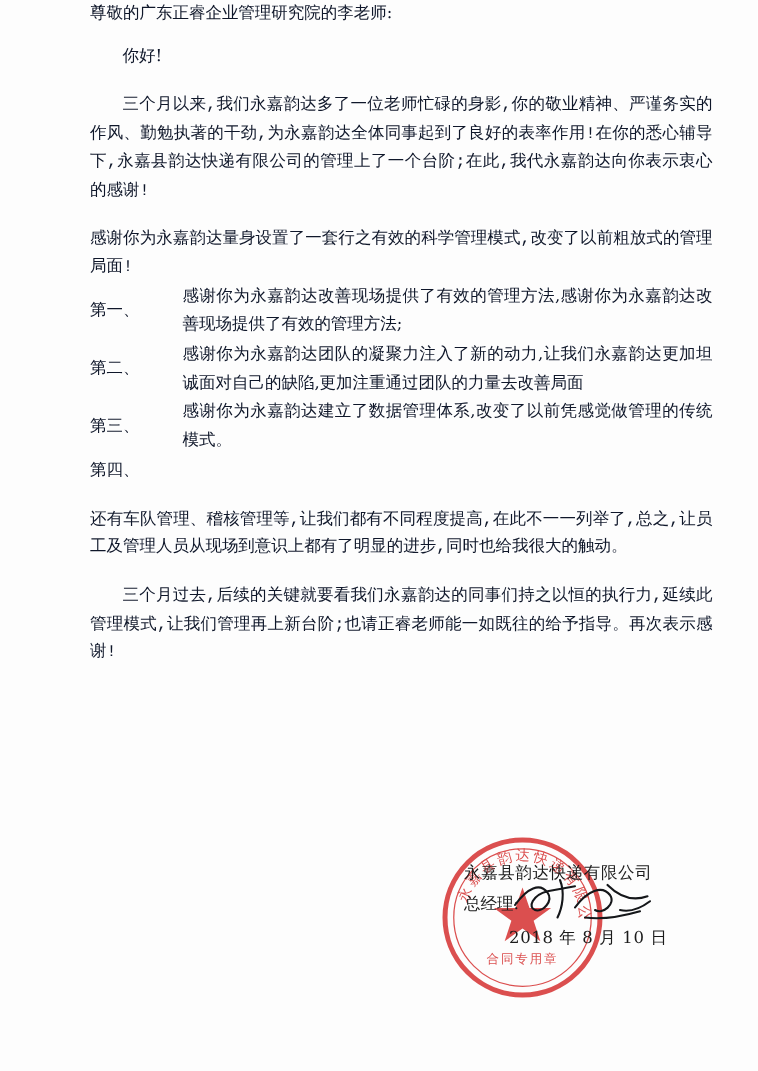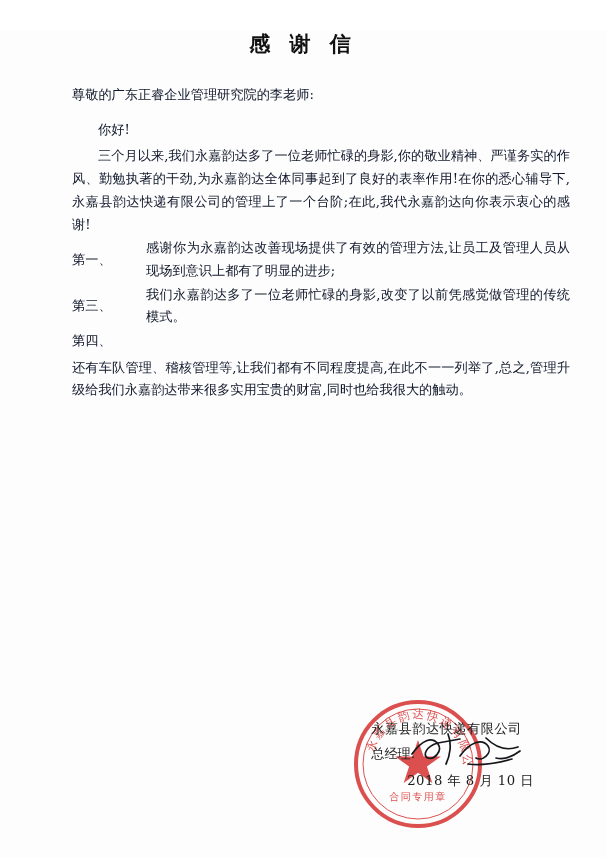--- a/index.html
+++ b/index.html
@@ -41,22 +41,23 @@
     font-family: "DejaVu Serif", "Liberation Serif", serif;
   }
   .salutation {
     margin: 0 0 1px 0;
   }
   .greeting {
     margin: 12px 0 2px 0;
     text-indent: 26px;
   }
   .para {
-    margin: 4px 0 1px 0;
+    margin: 16px 0 1px 0;
     text-align: justify;
+    font-family: Liberation Mono, monospace;
   }
   .para.indent {
     text-indent: 26px;
   }
   .numbered {
     display: flex;
     align-items: center;
     margin: 0 0 1px 0;
   }
   .numbered .num {
@@ -113,45 +114,50 @@
     pointer-events: none;
   }
   .handwriting svg { display: block; }
   .bottom-space { height: 60px; }
 </style>
 </head>
 <body>
 
 <div class="page">
 
-  <div class="doc-title">感 谢 信</div>
 
   <div class="body-wrap">
 
     <p class="salutation">尊敬的广东正睿企业管理研究院的李老师:</p>
     <p class="greeting">你好!</p>
 
     <p class="para indent">三个月以来,我们永嘉韵达多了一位老师忙碌的身影,你的敬业精神、严谨务实的作风、勤勉执著的干劲,为永嘉韵达全体同事起到了良好的表率作用!在你的悉心辅导下,永嘉县韵达快递有限公司的管理上了一个台阶;在此,我代永嘉韵达向你表示衷心的感谢!</p>
+    <p class="para">感谢你为永嘉韵达量身设置了一套行之有效的科学管理模式,改变了以前粗放式的管理局面!</p>
 
     <div class="numbered">
       <span class="num">第一、</span>
-      <span class="txt">感谢你为永嘉韵达改善现场提供了有效的管理方法,让员工及管理人员从现场到意识上都有了明显的进步;</span>
+      <span class="txt">感谢你为永嘉韵达改善现场提供了有效的管理方法,感谢你为永嘉韵达改善现场提供了有效的管理方法;</span>
     </div>
 
+    <div class="numbered">
+      <span class="num">第二、</span>
+      <span class="txt">感谢你为永嘉韵达团队的凝聚力注入了新的动力,让我们永嘉韵达更加坦诚面对自己的缺陷,更加注重通过团队的力量去改善局面</span>
+    </div>
 
     <div class="numbered">
       <span class="num">第三、</span>
-      <span class="txt">我们永嘉韵达多了一位老师忙碌的身影,改变了以前凭感觉做管理的传统模式。</span>
+      <span class="txt">感谢你为永嘉韵达建立了数据管理体系,改变了以前凭感觉做管理的传统模式。</span>
     </div>
 
     <div class="numbered">
       <span class="num">第四、</span>
     </div>
 
-    <p class="para">还有车队管理、稽核管理等,让我们都有不同程度提高,在此不一一列举了,总之,管理升级给我们永嘉韵达带来很多实用宝贵的财富,同时也给我很大的触动。</p>
+    <p class="para">还有车队管理、稽核管理等,让我们都有不同程度提高,在此不一一列举了,总之,让员工及管理人员从现场到意识上都有了明显的进步,同时也给我很大的触动。</p>
+    <p class="para indent">三个月过去,后续的关键就要看我们永嘉韵达的同事们持之以恒的执行力,延续此管理模式,让我们管理再上新台阶;也请正睿老师能一如既往的给予指导。再次表示感谢!</p>
 
     <div class="bottom-space"></div>
   </div>
 
   <div class="seal">
     <svg width="132" height="132" viewBox="0 0 132 132" xmlns="http://www.w3.org/2000/svg">
       <defs>
         <path id="sealArc" d="M 20,66 A 46,46 0 1 1 112,66" fill="none"></path>
       </defs>
       <circle cx="66" cy="66" r="62" fill="none" stroke="#d42a2a" stroke-width="4"></circle>

